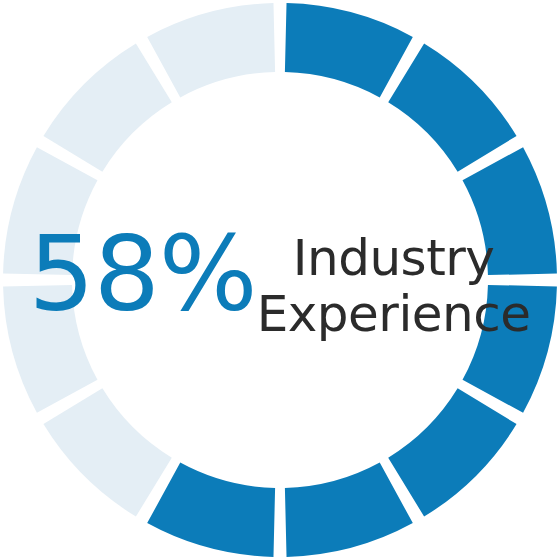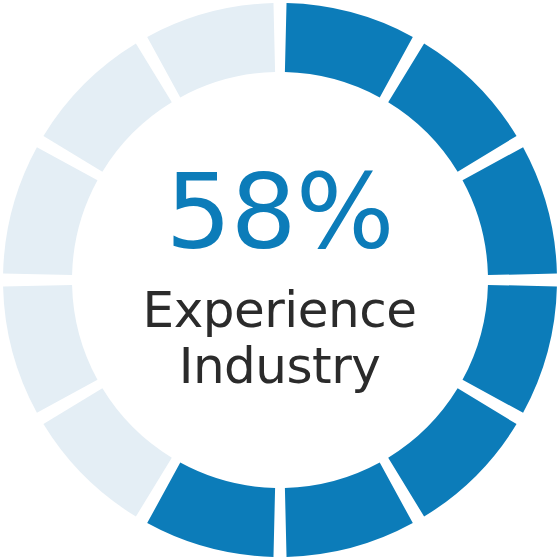--- a/index.html
+++ b/index.html
@@ -27,21 +27,21 @@
     height: 559px;
     display: block;
   }
   #donut-center-text {
     position: absolute;
     top: 0;
     left: 0;
     width: 559px;
     height: 559px;
     display: flex;
-    flex-direction: column;
+    flex-direction: row;
     align-items: center;
     justify-content: center;
     pointer-events: none;
   }
   #percentage-value {
     font-family: "DejaVu Sans", sans-serif;
     font-size: 104px;
     font-weight: 400;
     line-height: 1.0;
     letter-spacing: -1px;
@@ -87,18 +87,18 @@
         <path d="M 36.91 412.81 A 277 277 0 0 1 3.08 286.53 L 72.06 284.90 A 208 208 0 0 0 97.47 379.73 Z" fill="#e4eef5"></path>
         <path d="M 3.08 273.47 A 277 277 0 0 1 36.91 147.19 L 97.47 180.27 A 208 208 0 0 0 72.06 275.10 Z" fill="#e4eef5"></path>
         <path d="M 43.44 135.89 A 277 277 0 0 1 135.89 43.44 L 171.78 102.37 A 208 208 0 0 0 102.37 171.78 Z" fill="#e4eef5"></path>
         <path d="M 147.19 36.91 A 277 277 0 0 1 273.47 3.08 L 275.10 72.06 A 208 208 0 0 0 180.27 97.47 Z" fill="#e4eef5"></path>
       </g>
   </svg>
 
   <div id="donut-center-text">
     <div id="percentage-value">58%</div>
     <div id="metric-label">
+      <div class="metric-label-line">Industry</div>
       <div class="metric-label-line">Experience</div>
-      <div class="metric-label-line">Industry</div>
     </div>
   </div>
 
 </div>
 
 </body></html>

